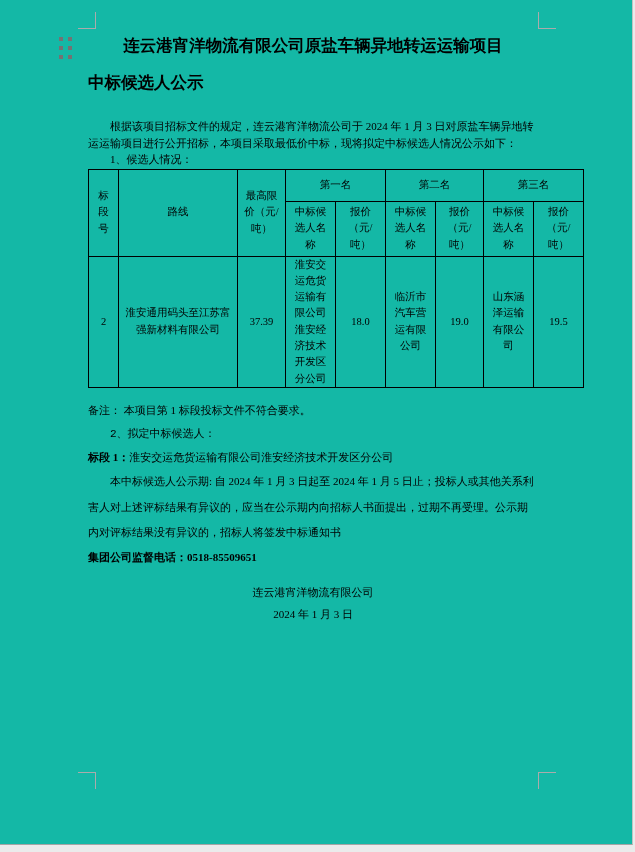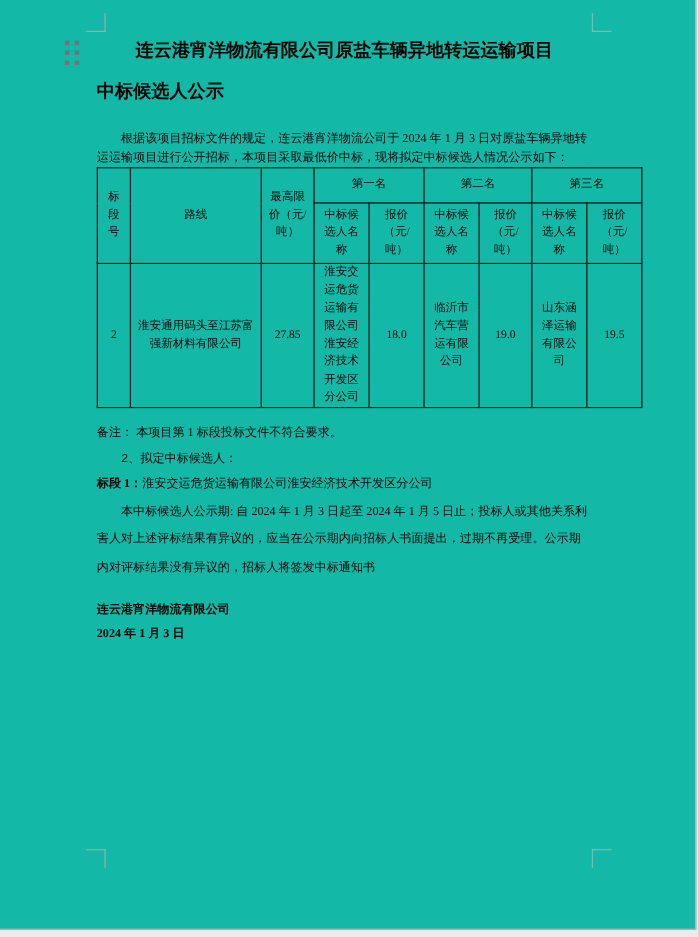--- a/index.html
+++ b/index.html
@@ -29,21 +29,21 @@
                 padding:0 5px;line-height:16.3px;overflow:hidden;}
   tr.hr1{height:32px;} tr.hr2{height:55px;margin-top:36px;} tr.dr{height:130px;}
   td.bidno-h{padding:0 9px;}
   td.route-c{padding:0 8px;}
   .remark{margin:14px 0 0;}
   .sec2{margin:8px 0 0;text-indent:2em;font-family:Liberation Mono, monospace;}
   .bidsec{margin:6px 0 0;}
   .bidsec .lbl{font-weight:bold;}
   .notice{margin:4px 0 0;text-indent:2em;line-height:25.5px;}
   .phone{font-weight:bold;margin:2px 0 0;line-height:19px;}
-  .sig{margin-top:14px;text-align:left;line-height:22px;font-weight:bold;}
+  .sig{margin-top:14px;text-align:center;line-height:22px;}
 </style>
 </head>
 <body>
 
 <div class="canvas">
   <div class="page">
 
     <div class="crop crop-tl"></div>
     <div class="crop crop-tr"></div>
     <div class="crop crop-bl"></div>
@@ -57,20 +57,21 @@
         <i></i>
         <i></i>
     </div>
 
     <div class="content">
 
       <h1 class="title">连云港宵洋物流有限公司原盐车辆异地转运运输项目</h1>
       <h2 class="subtitle">中标候选人公示</h2>
 
       <p class="intro">根据该项目招标文件的规定，连云港宵洋物流公司于  2024 年 1 月 3 日对原盐车辆异地转运运输项目进行公开招标，本项目采取最低价中标，现将拟定中标候选人情况公示如下：</p>
+      <p class="sec">1、候选人情况：</p>
 
       <table class="cand">
         <colgroup>
           <col style="width:30px">
             <col style="width:119px">
             <col style="width:48px">
           <col style="width:50px">
             <col style="width:50px">
             <col style="width:50px">
           <col style="width:48px">
@@ -90,38 +91,39 @@
           <td>中标候选人名称</td>
           <td>报价（元/吨）</td>
           <td>中标候选人名称</td>
           <td>报价（元/吨）</td>
           <td>中标候选人名称</td>
           <td>报价（元/吨）</td>
         </tr>
         <tr class="dr">
           <td>2</td>
           <td class="route-c">淮安通用码头至江苏富强新材料有限公司</td>
-          <td>27.85</td>
+          <td>37.39</td>
           <td>淮安交运危货运输有限公司淮安经济技术开发区分公司</td>
           <td>18.0</td>
           <td>临沂市汽车营运有限公司</td>
           <td>19.0</td>
           <td>山东涵泽运输有限公司</td>
           <td>19.5</td>
         </tr>
       </tbody>
         </table>
 
       <p class="remark">备注： 本项目第 1 标段投标文件不符合要求。</p>
       <p class="sec2">2、拟定中标候选人：</p>
 
       <p class="bidsec"><span class="lbl">标段 1：</span><span>淮安交运危货运输有限公司淮安经济技术开发区分公司</span></p>
 
       <p class="notice">本中标候选人公示期: 自 2024 年 1 月 3 日起至 2024 年 1 月 5 日止；投标人或其他关系利害人对上述评标结果有异议的，应当在公示期内向招标人书面提出，过期不再受理。公示期内对评标结果没有异议的，招标人将签发中标通知书</p>
 
+      <p class="phone">集团公司监督电话：0518-85509651</p>
 
       <div class="sig">
         <div>连云港宵洋物流有限公司</div>
         <div>2024 年 1 月 3 日</div>
       </div>
 
     </div>
   </div>
 </div>
 

